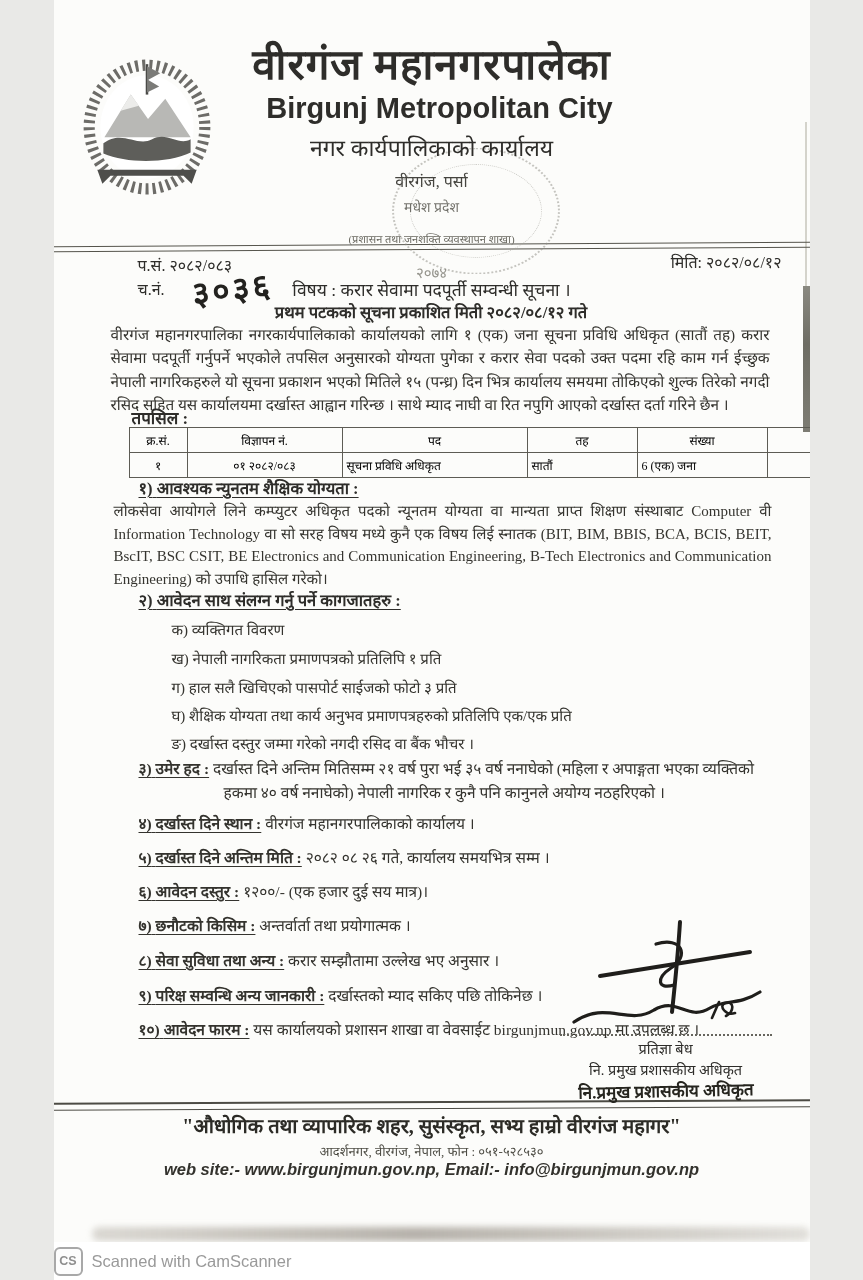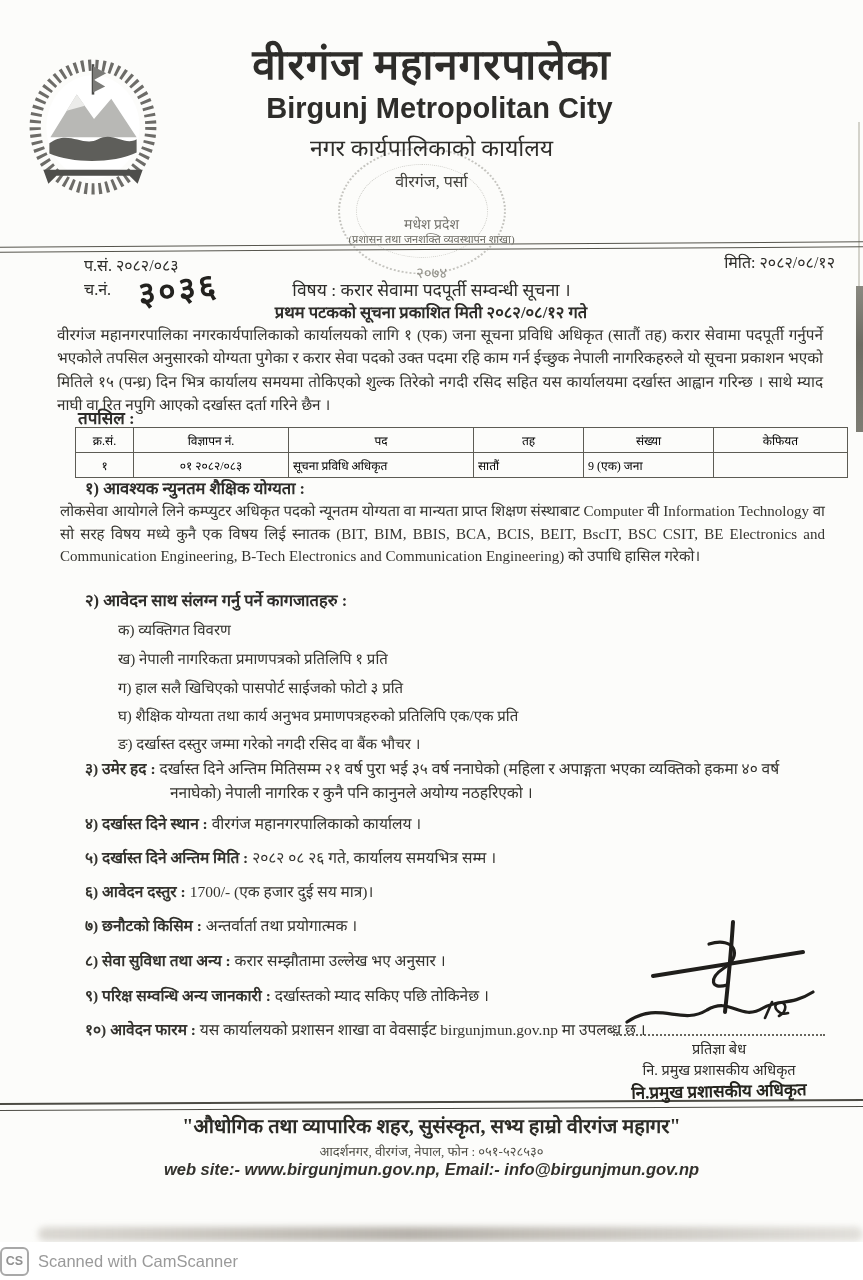--- a/index.html
+++ b/index.html
@@ -1,29 +1,29 @@
 <!DOCTYPE html>
 <html><head>
 <meta charset="utf-8">
 <style>
   html,body{margin:0;padding:0;background:#e9e9e7;}
   .page{
-    position:relative;width:863px;height:1280px;margin:0 auto;
+    position:relative;width:756px;height:1280px;margin:0 auto;
     background:#fcfcfa;overflow:hidden;
     font-family:"Liberation Serif","DejaVu Serif",serif;
     color:#2e2d2a;
   }
   
   .emblem{position:absolute;left:22px;top:46px;width:142px;height:156px;}
   .hdr{position:absolute;left:0;right:0;top:42px;text-align:center;z-index:2;}
   .hdr .t-np{font-size:42px;font-weight:700;letter-spacing:1px;line-height:1.1;}
   .hdr .t-en{font-size:29px;font-weight:700;font-family:"Liberation Sans","DejaVu Sans",sans-serif;margin-top:4px;margin-left:16px;}
   .hdr .office{font-size:23px;margin-top:6px;}
   .hdr .place{font-size:16px;margin-top:7px;color:#45443f;}
-  .hdr .prov{font-size:14px;margin-top:22px;color:#5b5a53;opacity:.85;}
+  .hdr .prov{font-size:14px;margin-top:5px;color:#5b5a53;opacity:.85;}
   .branch{position:absolute;left:0;right:0;top:231px;text-align:center;font-size:11px;color:#6b6a62;z-index:2;}
   .stamp{position:absolute;left:338px;top:142px;width:168px;height:138px;z-index:1;opacity:.5;}
   .stamp-ring{position:absolute;inset:0;border:2px dotted #8f8e86;border-radius:50%;transform:scaleY(.92);}
   .stamp-ring2{position:absolute;inset:18px;border:1px dotted #a09f97;border-radius:50%;transform:scaleY(.92);}
   .rule-top{position:absolute;left:0;right:0;top:244px;height:4px;border-top:1.5px solid #55544c;border-bottom:1.5px solid #55544c;transform:rotate(-.35deg);}
   
   .ps{position:absolute;left:84px;top:254px;font-size:16px;}
   .miti{position:absolute;right:28px;top:251px;font-size:16px;}
   .chn{position:absolute;left:84px;top:278px;font-size:16px;}
   .chv{position:absolute;left:138px;top:266px;font-size:33px;font-weight:700;transform:rotate(-7deg);letter-spacing:3px;color:#23221f;}
@@ -32,21 +32,21 @@
   .subj2{position:absolute;left:0;right:1px;top:300px;text-align:center;font-size:16.5px;font-weight:700;}
   
   .bodypar{position:absolute;left:57px;right:40px;top:323px;font-size:15.3px;line-height:1.53;text-align:justify;color:#34332e;}
   .tapasil{position:absolute;left:78px;top:406px;font-size:17px;font-weight:700;}
   table.tbl{position:absolute;left:75px;top:427px;width:772px;border-collapse:collapse;table-layout:fixed;font-size:12px;color:#000000;}
   table.tbl td,table.tbl th{border:1px solid #5d5c54;padding:1px 4px;font-weight:400;height:22px;}
   table.tbl .c{text-align:center;}
   
   .sec{position:absolute;left:0;right:40px;font-size:15.5px;line-height:1.55;color:#34332e;padding-left:170px;text-indent:-85px;}
   .shead{position:absolute;left:85px;right:40px;font-size:16.5px;}
-  .lbl{font-weight:700;text-underline-offset:3px;}
+  .lbl{font-weight:700;text-decoration:underline;text-underline-offset:3px;}
   .s1par{position:absolute;left:60px;right:38px;top:500px;font-size:15px;line-height:1.5;color:#35342f;text-align:justify;}
   .item{position:absolute;left:118px;font-size:15px;color:#34332e;}
   
   .sig{position:absolute;right:18px;top:916px;width:252px;text-align:center;z-index:3;}
   .sig .dots{border-top:2px dotted #66655d;width:212px;margin:-6px auto 2px;}
   .sig .nm{font-size:14.5px;}
   .sig .dg{font-size:14.5px;margin-top:1px;}
   .sig .dg2{font-size:17px;font-weight:700;transform:rotate(-1.2deg);margin-top:0;color:#26251f;}
   
   .rule-bot{position:absolute;left:0;right:0;top:1101px;height:5px;border-top:2px solid #4c4b44;border-bottom:1px solid #4c4b44;transform:rotate(-.25deg);}
@@ -133,21 +133,21 @@
       <th class="c">पद</th>
       <th class="c">तह</th>
       <th class="c">संख्या</th>
       <th class="c">केफियत</th>
     </tr>
     <tr>
       <td class="c">१</td>
       <td class="c">०१ २०८२/०८३</td>
       <td>सूचना प्रविधि अधिकृत</td>
       <td>सातौं</td>
-      <td>9 (एक) जना</td>
+      <td>6 (एक) जना</td>
       <td></td>
     </tr>
   </tbody>
     </table>
 
   <div class="shead" style="top:476px">
     <span class="lbl"><span>१)</span> <span>आवश्यक न्युनतम शैक्षिक योग्यता :</span></span>
   </div>
   <div class="s1par">लोकसेवा आयोगले लिने कम्प्युटर अधिकृत पदको न्यूनतम योग्यता वा मान्यता प्राप्त शिक्षण संस्थाबाट Computer वी Information Technology वा सो सरह विषय मध्ये कुनै एक विषय लिई स्नातक (BIT, BIM, BBIS, BCA, BCIS, BEIT, BscIT, BSC CSIT, BE Electronics and Communication Engineering, B-Tech Electronics and Communication Engineering) को उपाधि हासिल गरेको।</div>
 
@@ -167,21 +167,21 @@
   <div class="sec" style="top:812px">
     <span class="lbl"><span>४)</span> <span>दर्खास्त दिने स्थान :</span></span>
     <span>वीरगंज महानगरपालिकाको कार्यालय ।</span>
   </div>
   <div class="sec" style="top:846px">
     <span class="lbl"><span>५)</span> <span>दर्खास्त दिने अन्तिम मिति :</span></span>
     <span>२०८२ ०८ २६ गते, कार्यालय समयभित्र सम्म ।</span>
   </div>
   <div class="sec" style="top:880px">
     <span class="lbl"><span>६)</span> <span>आवेदन दस्तुर :</span></span>
-    <span>1700/- (एक हजार दुई सय मात्र)।</span>
+    <span>१२००/- (एक हजार दुई सय मात्र)।</span>
   </div>
   <div class="sec" style="top:914px">
     <span class="lbl"><span>७)</span> <span>छनौटको किसिम :</span></span>
     <span>अन्तर्वार्ता तथा प्रयोगात्मक ।</span>
   </div>
   <div class="sec" style="top:949px">
     <span class="lbl"><span>८)</span> <span>सेवा सुविधा तथा अन्य :</span></span>
     <span>करार सम्झौतामा उल्लेख भए अनुसार ।</span>
   </div>
   <div class="sec" style="top:984px">

